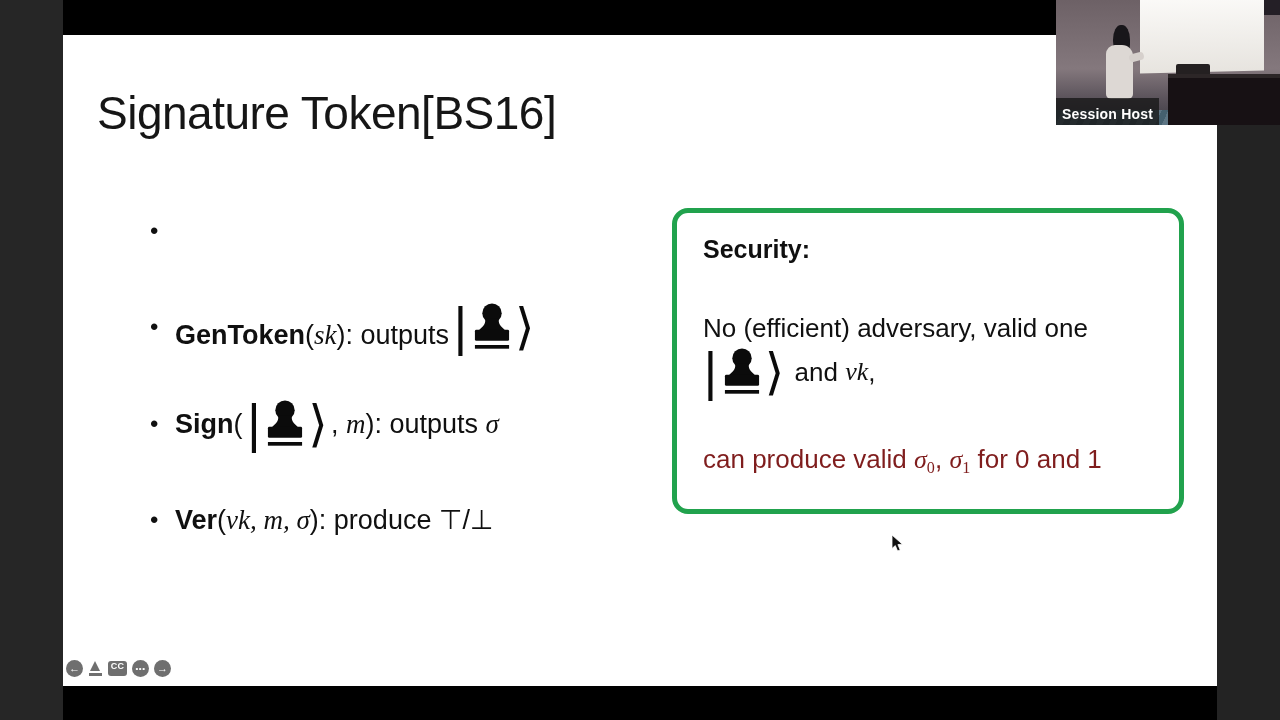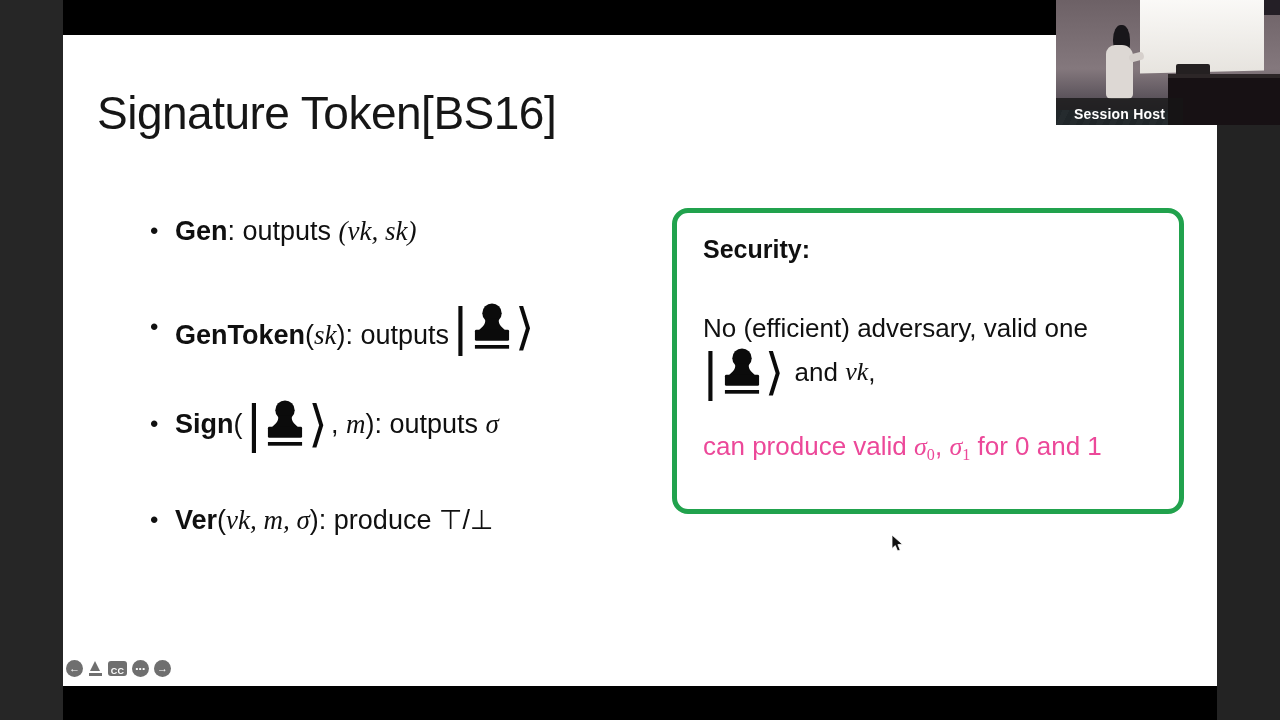--- a/index.html
+++ b/index.html
@@ -33,29 +33,29 @@
   .stamp-ket svg{width:42px;height:48px;fill:#0b0b0b;margin:0 1px;}
 
   
   .security-box{position:absolute;left:672px;top:208px;width:512px;height:306px;
                 border:5px solid var(--accent-green,#21a24d);border-radius:16px;
                 box-sizing:border-box;background:#fff;}
   .sec-heading{position:absolute;left:26px;top:22px;font-size:25px;color:#101010;}
   .sec-line1 {position:absolute;left:26px;top:100px;font-size:26px;color:#101010;}
   .sec-line2 {position:absolute;left:22px;top:126px;height:66px;display:flex;
               align-items:center;font-size:26px;color:#101010;}
-  .sec-line3 {position:absolute;left:26px;top:218px;font-size:26px;color:#ec4899;}
+  .sec-line3 {position:absolute;left:26px;top:231px;font-size:26px;color:#7f1d1d;}
 
   
   .ss-toolbar{position:absolute;left:66px;top:660px;display:flex;align-items:center;gap:5px;}
   .tb-circle{width:17px;height:17px;border-radius:50%;background:#6f6f6f;display:flex;
              align-items:center;justify-content:center;color:#fff;font-size:11px;
              line-height:1;font-weight:700;}
   .tb-cc{width:19px;height:15px;border-radius:3px;background:#6f6f6f;display:flex;
-         align-items:flex-end;justify-content:center;color:#fff;font-size:9px;
+         align-items:flex-start;justify-content:center;color:#fff;font-size:9px;
          font-weight:700;letter-spacing:0.3px;}
   .tb-pen{width:15px;height:17px;position:relative;}
   .tb-pen .cone{position:absolute;left:2px;top:1px;width:0;height:0;
       border-left:5.5px solid transparent;border-right:5.5px solid transparent;
       border-bottom:10px solid #6f6f6f;}
   .tb-pen .base{position:absolute;left:1px;top:13px;width:13px;height:2.5px;background:#6f6f6f;}
   .tb-circle .dots{font-size:8px;letter-spacing:0.5px;font-weight:400;}
 
   
   .thumb{position:absolute;left:1056px;top:0;width:224px;height:125px;overflow:hidden;
@@ -69,21 +69,21 @@
          border-radius:9px 11px 5px 5px;}
   .thumb .arm{position:absolute;left:73px;top:53px;width:15px;height:8px;background:#d6d0cc;
          border-radius:4px;transform:rotate(-14deg);}
   .thumb .carpet{position:absolute;left:0;bottom:0;width:100%;height:15px;
          background:repeating-linear-gradient(115deg,#45606f 0 6px,#5d7584 6px 12px);}
   .thumb .podium{position:absolute;left:112px;top:74px;width:112px;height:51px;
          background:#171114;border-top:4px solid #2c2627;box-sizing:border-box;}
   .thumb .laptop{position:absolute;left:120px;top:64px;width:34px;height:12px;
          background:#242021;border-radius:2px;}
   .participant-label{position:absolute;left:0;top:98px;height:32px;display:flex;
-         align-items:center;padding:0 18px;background:rgba(22,22,22,0.78);
+         align-items:center;padding:0 6px;background:rgba(22,22,22,0.78);
          color:#fff;font-size:14px;font-weight:600;letter-spacing:0.2px;}
 
   
   .cursor{position:absolute;left:891px;top:534px;width:13px;height:19px;}
 </style>
 </head>
 <body>
 
 <div id="stage">
 
@@ -93,21 +93,20 @@
   <div class="bar-bottom"></div>
 
   <div class="slide">
     
   </div>
 
   <div class="slide-title">Signature Token[BS16]</div>
 
   <div class="bullet-row rich" style="top:203px;">
     <span class="bullet-marker">•</span>
-    <span class="rich"><span class="seg-bold">Gen</span><span class="seg-plain">: outputs </span><span class="seg-math">(vk, sk)</span></span>
   </div>
 
   <div class="bullet-row rich" style="top:299px;">
     <span class="bullet-marker">•</span>
     <span class="rich" style="display:flex;align-items:flex-end;"><span class="seg-bold">GenToken</span><span class="seg-plain">(</span><span class="seg-math">sk</span><span class="seg-plain">): outputs</span>
   <span class="stamp-ket"><span class="ket-bar">|</span><svg viewBox="0 0 44 52">
             <circle cx="22" cy="11" r="10.5"></circle>
             <path d="M14.5,17 C16,24 9.5,27 7,30.5 L37,30.5 C34.5,27 28,24 29.5,17 Z"></path>
             <rect x="3.5" y="29" width="37" height="12" rx="1.5"></rect>
             <rect x="3.5" y="45.5" width="37" height="4"></rect>

